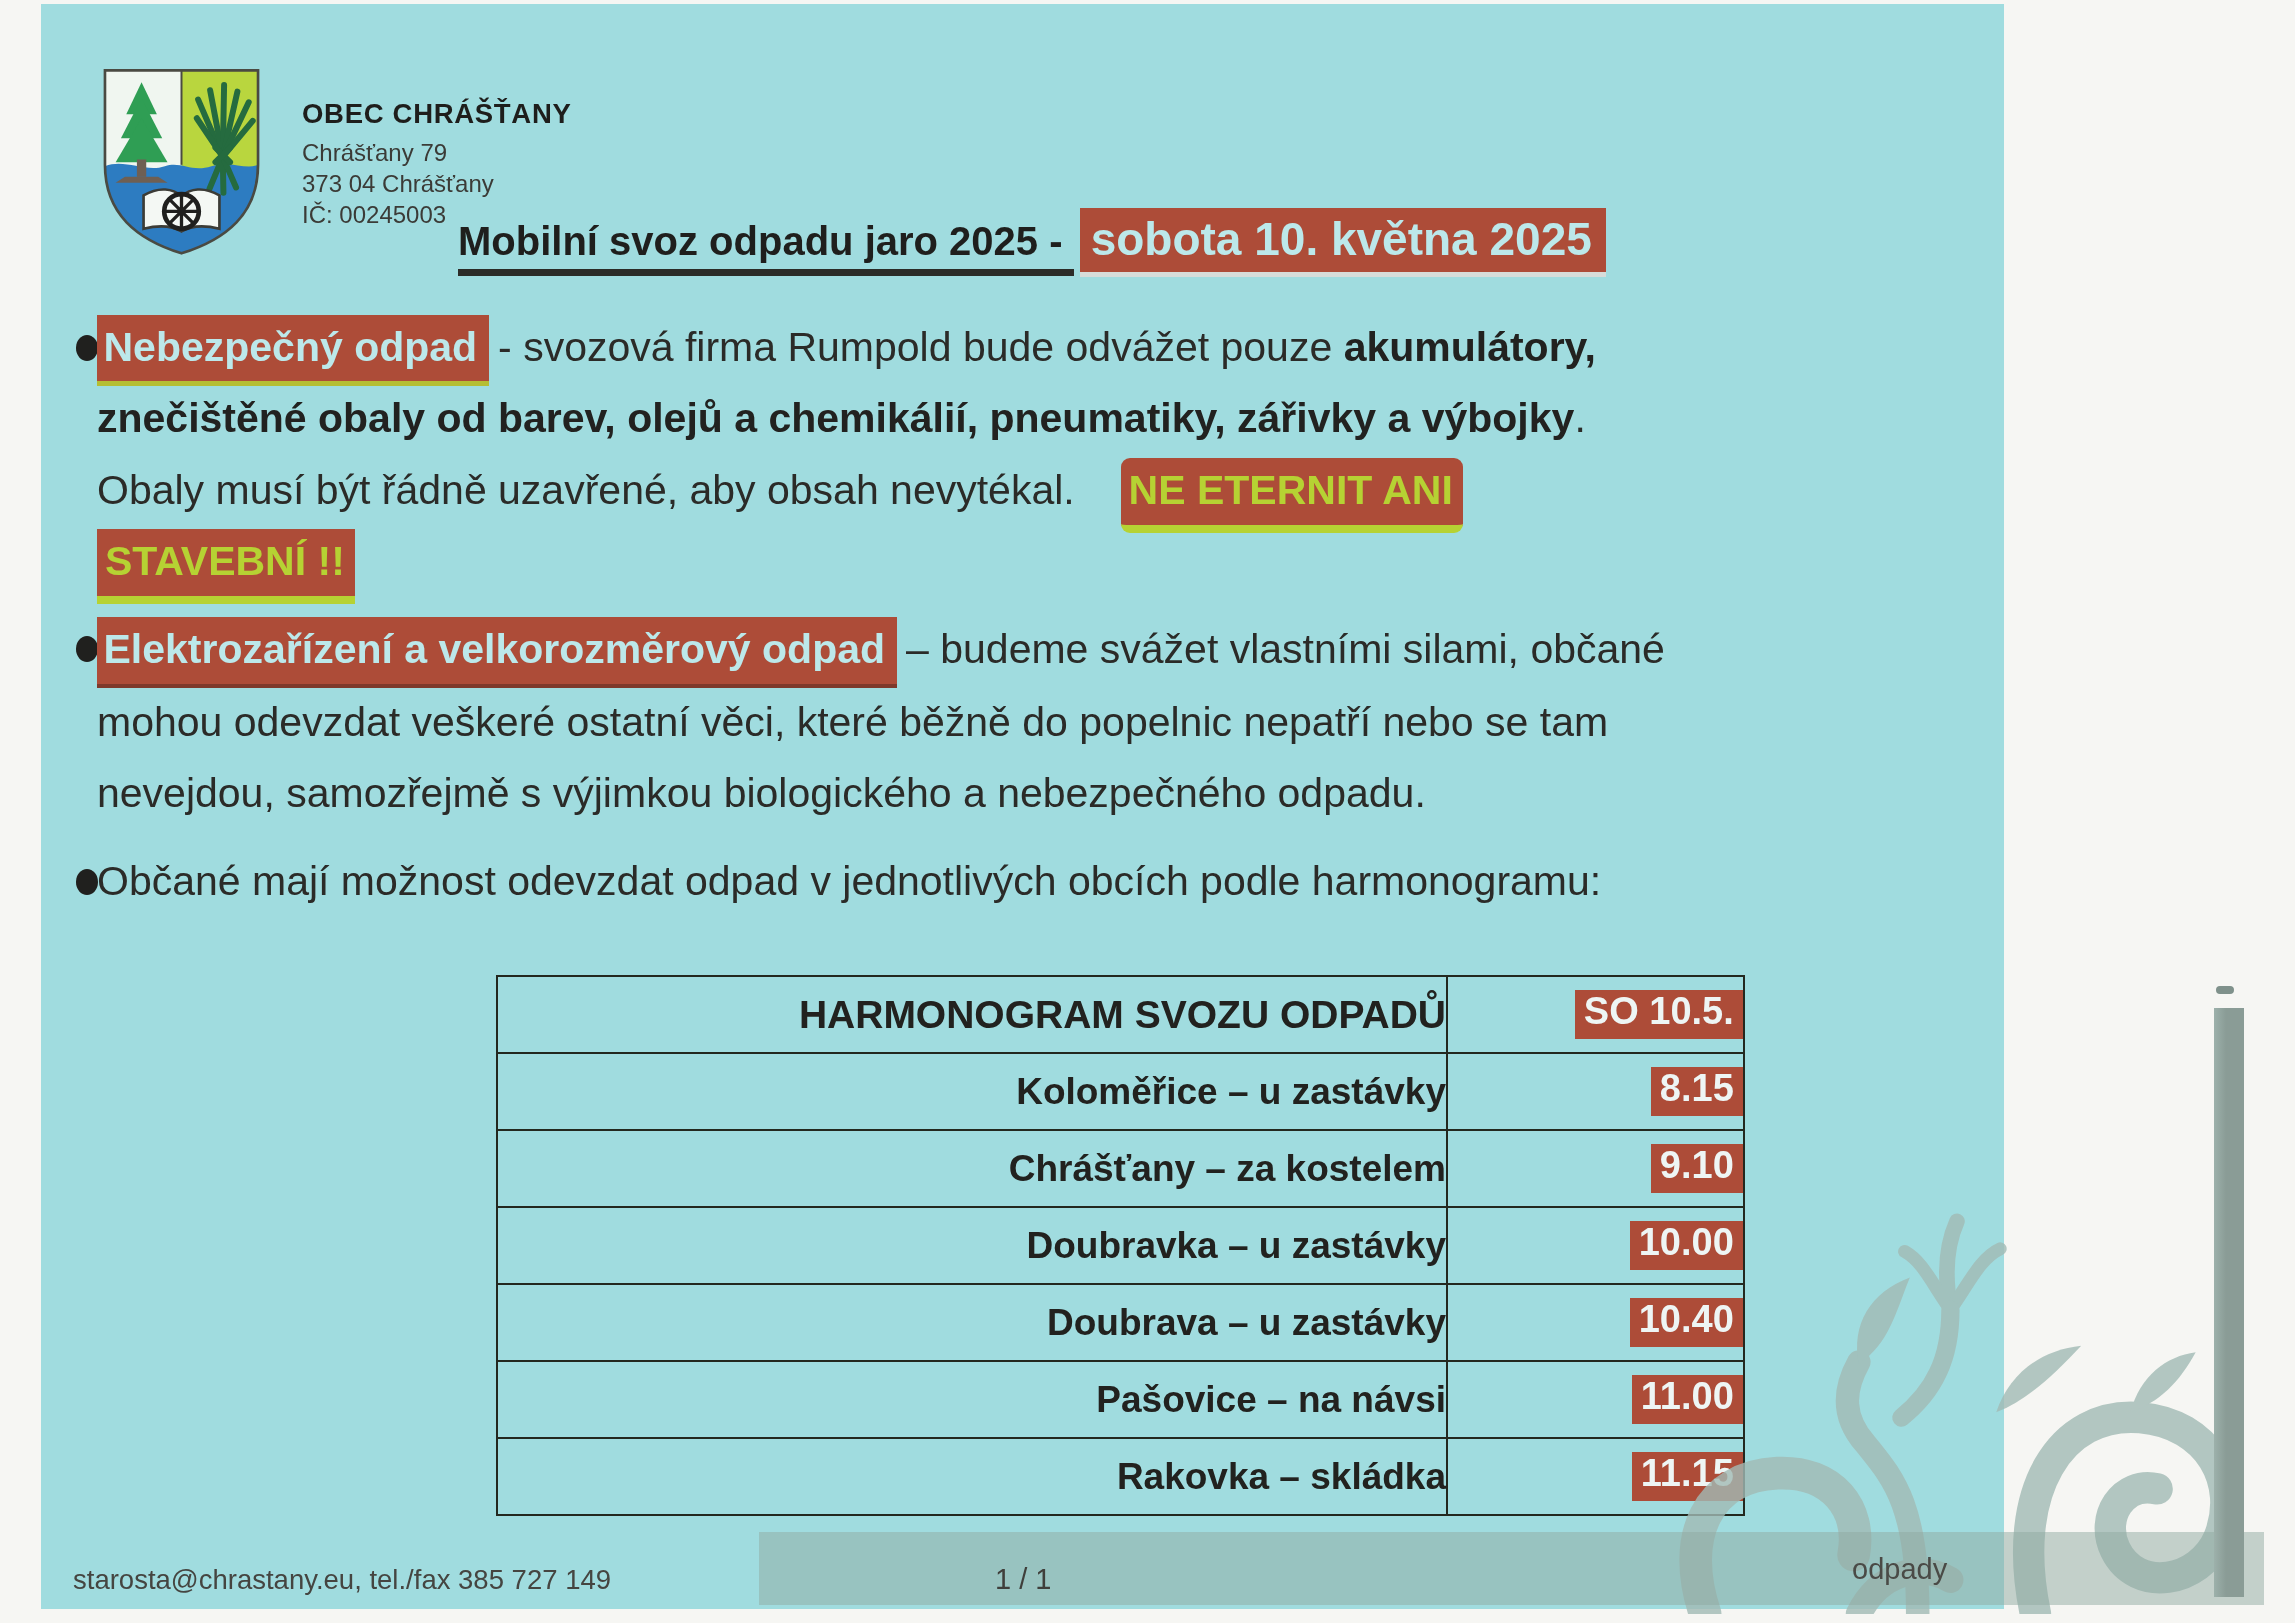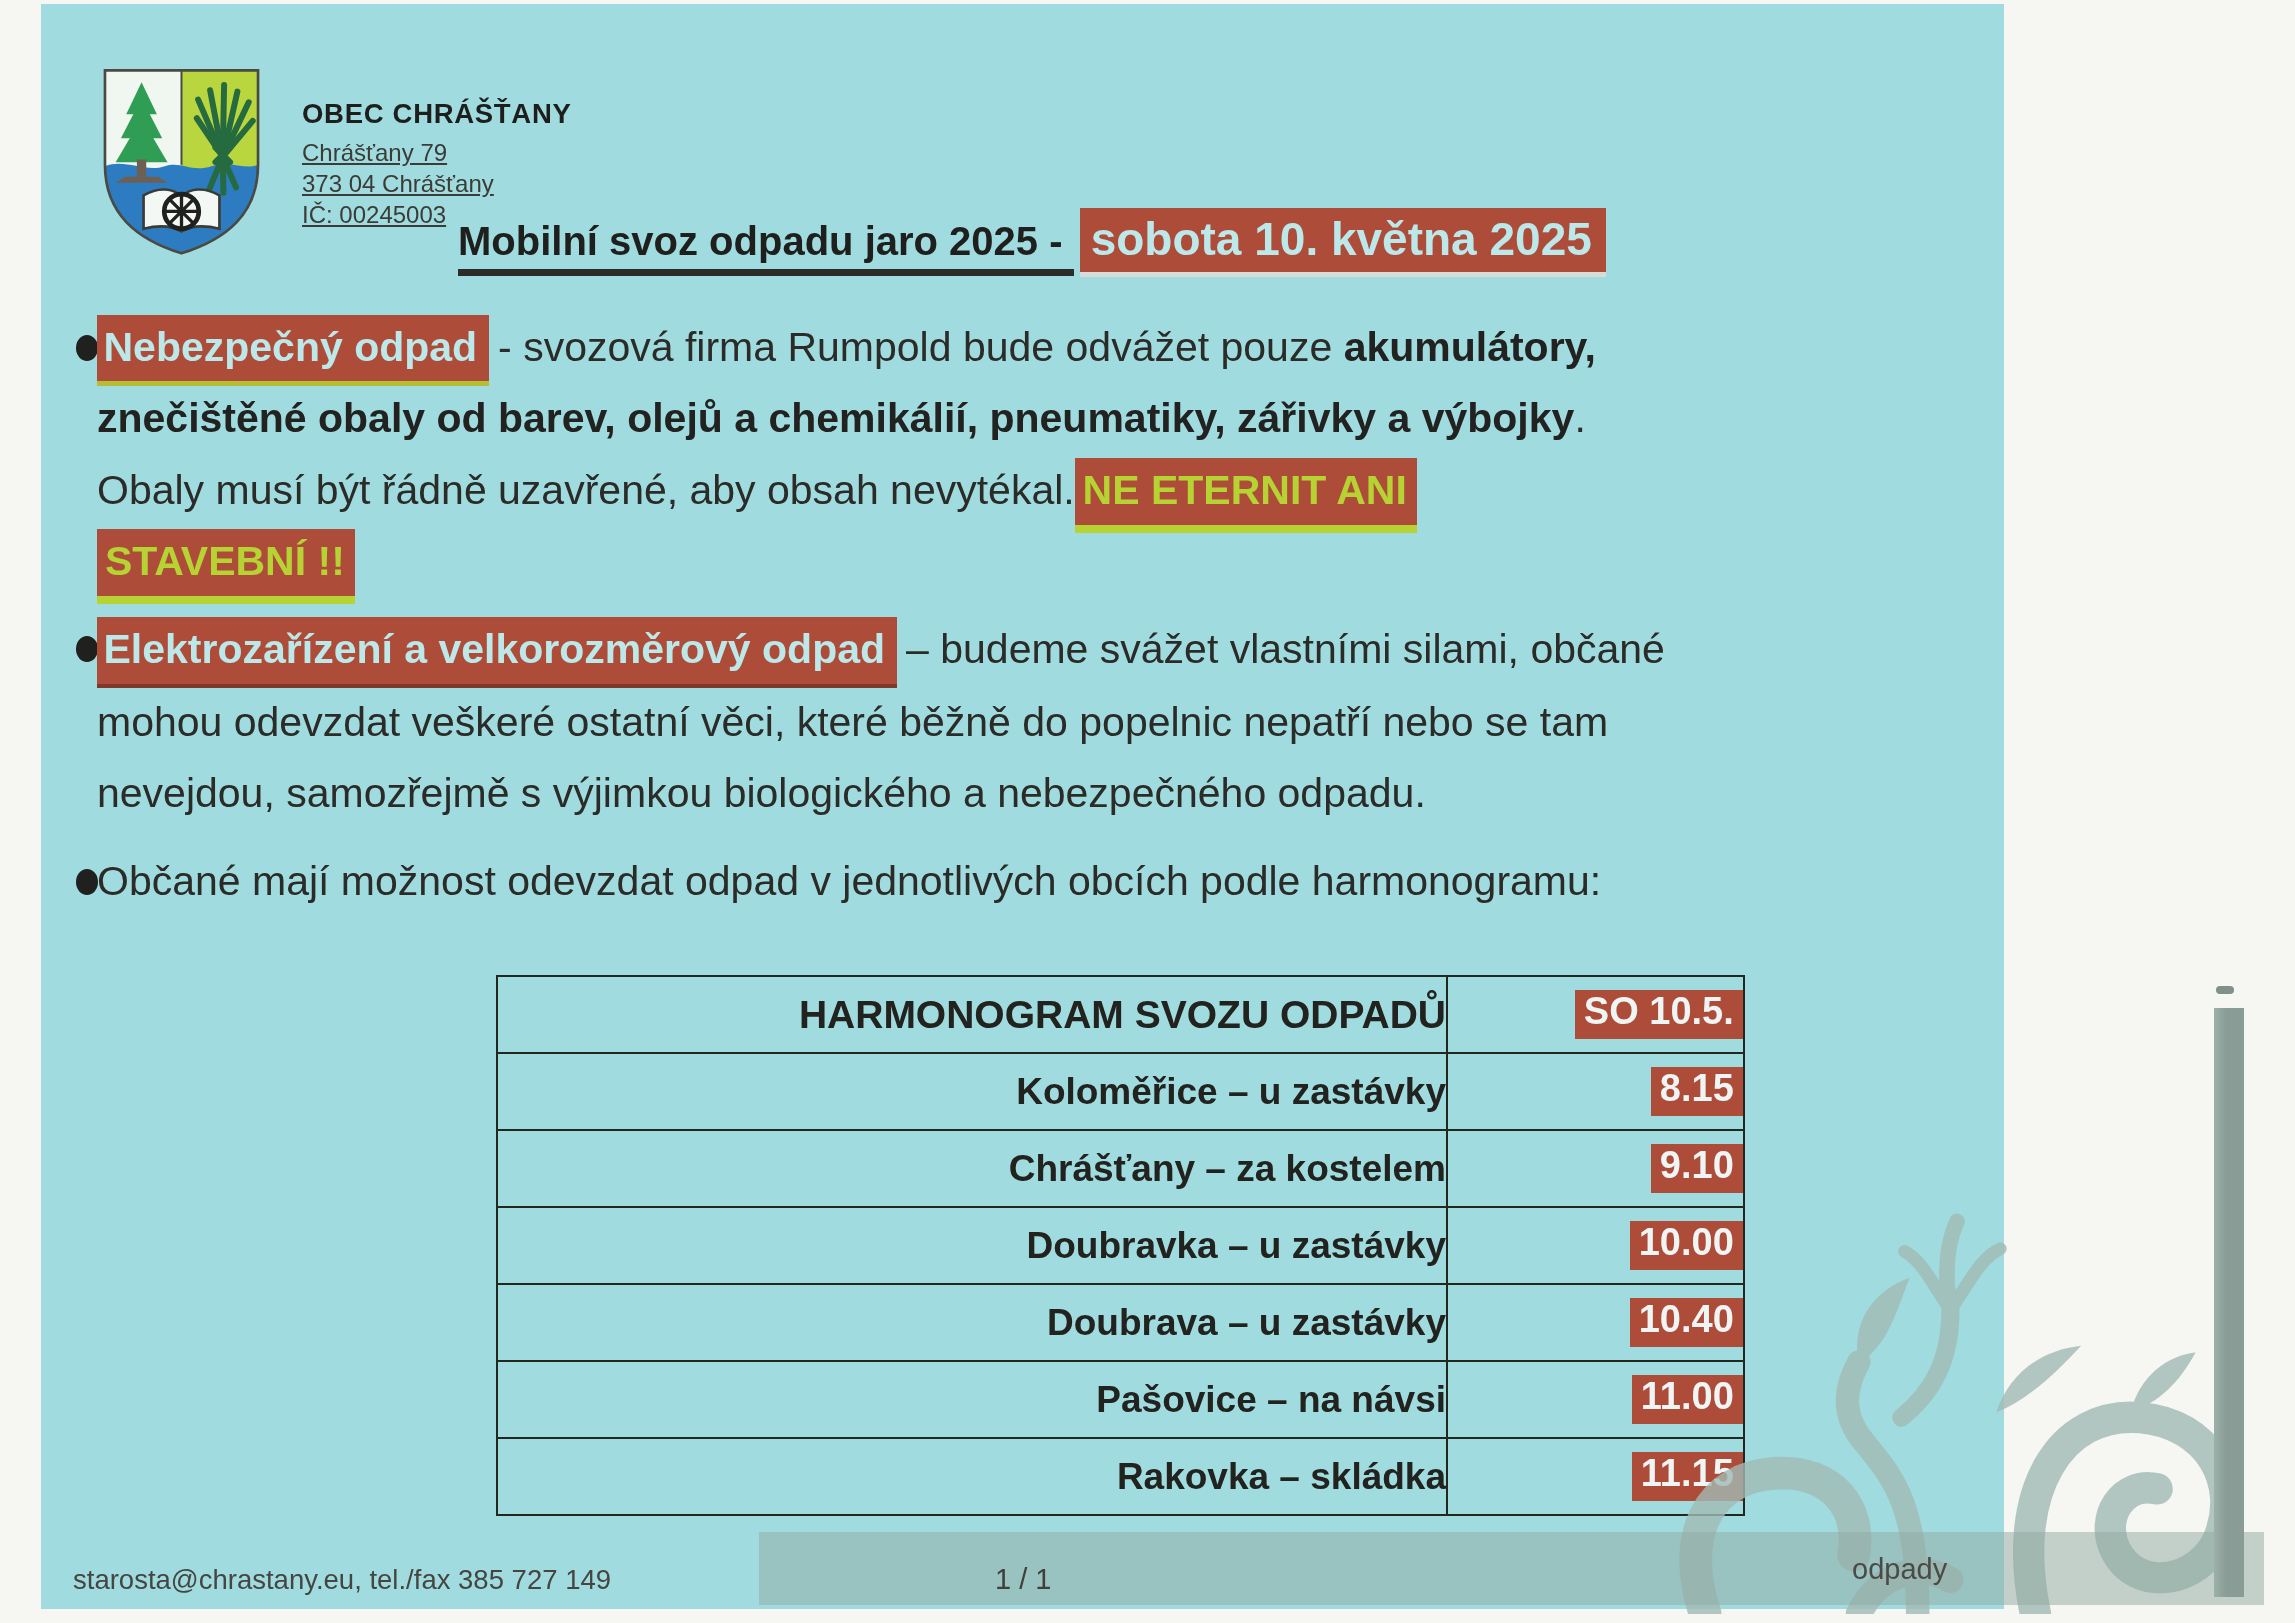--- a/index.html
+++ b/index.html
@@ -8,36 +8,36 @@
   }
   html,body{margin:0;padding:0;}
   body{width:2295px;height:1623px;background:#f6f6f3;overflow:hidden;
        font-family:"Liberation Sans","DejaVu Sans",sans-serif;}
   .page{position:relative;width:2007px;height:1623px;}
   .paper{position:absolute;left:41px;top:3.9px;right:3.3px;bottom:14.4px;background:var(--paper);}
   
   .logo{position:absolute;left:98px;top:65px;width:167px;height:193px;}
   .org-block{position:absolute;left:302px;top:98px;color:#3b3b37;}
   .org-name{font-size:27.5px;font-weight:bold;color:#1e1e1c;margin-bottom:6.5px;letter-spacing:0.7px;}
-  .addr{font-size:24px;line-height:31px;text-decoration:underline;}
+  .addr{font-size:24px;line-height:31px;}
   
   .title{position:absolute;left:458px;top:208px;white-space:nowrap;}
   .title-plain{font-size:40px;font-weight:bold;color:#1f1f1d;border-bottom:7.2px solid #2c2c28;padding-bottom:6.5px;}
   .title-hl{display:inline-block;background:var(--red);color:var(--cyantext);font-weight:bold;font-size:46px;
             padding:3.9px 14.4px 6.5px 10.5px;border-bottom:5.9px solid #d7dcd9;margin-left:6.5px;}
   
   .line{position:absolute;left:97px;white-space:nowrap;font-size:41px;line-height:63px;color:var(--ink);}
   .b{font-weight:bold;color:#222220;}
   .dot{position:absolute;width:22px;height:26px;background:#20201e;border-radius:50%;}
   .hl{display:inline-block;background:var(--red);color:var(--cyantext);font-weight:bold;padding:1.3px 11.8px 5.2px 6.5px;}
   .hl.first{border-bottom:5.2px solid rgba(182,210,51,.85);padding-bottom:2px;}
   .hl.elektro{border-bottom:4.6px solid #7e392b;padding-bottom:2.6px;}
   .hl.warn{color:var(--lime);border-bottom:8.5px solid var(--lime);padding:1.3px 10.5px 2.6px 7.9px;}
   .gap-l{margin-left:9.2px;}
-  .warn-gap{}
+  .warn-gap{margin-left:46px;border-radius:9px;}
   
   .sched{position:absolute;left:496px;top:975px;border-collapse:collapse;table-layout:fixed;}
   .sched td{border:2.6px solid #23281f;height:75px;text-align:right;vertical-align:middle;
             font-weight:bold;color:#22221f;padding:0;}
   .sched .head{font-size:39px;}
   .sched .loc{font-size:37px;}
   .chip{display:inline-block;background:var(--red);color:#eef5f4;padding:0 9.2px 5.2px;font-size:38px;font-weight:bold;}
   
   .ornament{position:absolute;left:1643px;top:1195px;width:641px;height:419px;opacity:.8;}
   .band{position:absolute;left:759px;top:1532px;width:1505px;height:73px;background:var(--band);opacity:.5;}

